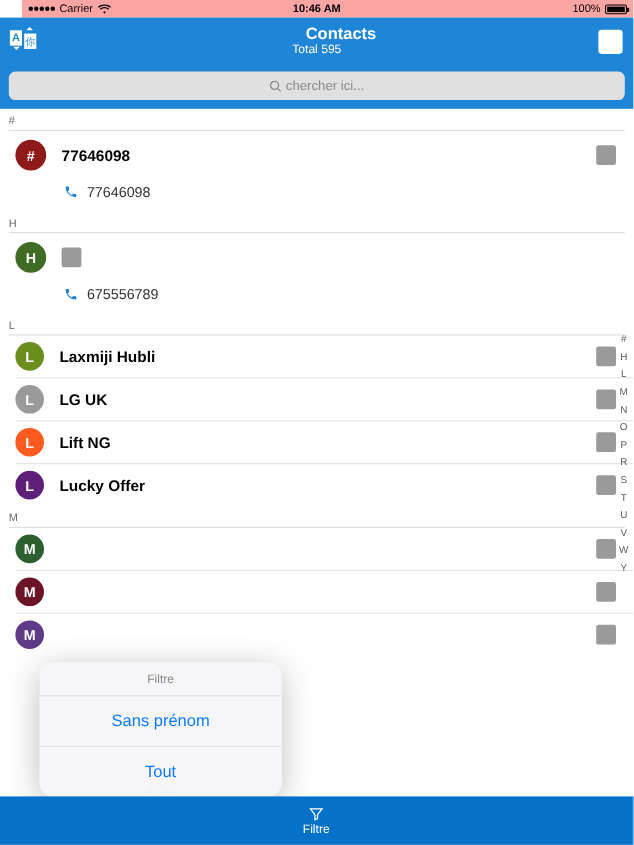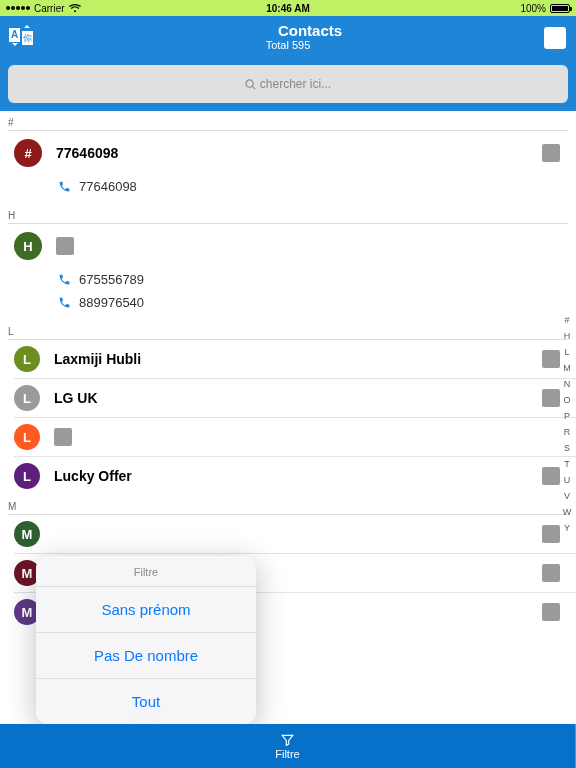--- a/index.html
+++ b/index.html
@@ -1,34 +1,34 @@
 <!DOCTYPE html>
 <html><head>
 <meta charset="utf-8">
 <style>
   * { box-sizing: border-box; margin: 0; padding: 0; }
   html, body { width: 576px; height: 768px; font-family: -apple-system, Helvetica, Arial, sans-serif; overflow: hidden; background:#fff; }
-  .status-bar { height: 16px; background:#bef264; display:flex; align-items:center; justify-content:space-between; font-size:10px; padding:0 6px; color:#000; }
+  .status-bar { height: 16px; background:#fca5a5; display:flex; align-items:center; justify-content:space-between; font-size:10px; padding:0 6px; color:#000;margin-left:20px; }
   .status-left, .status-right { display:flex; align-items:center; gap:4px; }
   .status-center { position:absolute; left:50%; transform:translateX(-50%); font-weight:600; font-size:10px;}
   .dots { display:flex; gap:1px; }
   .dot { width:4px; height:4px; border-radius:50%; background:#000; }
   .wifi svg { display:block; }
   .batt { display:flex; align-items:center; gap:2px;}
   .batt-body { width:20px; height:9px; border:1px solid #000; border-radius:2px; position:relative;}
   .batt-body::after { content:""; position:absolute; right:-3px; top:2px; width:2px; height:4px; background:#000; border-radius:0 1px 1px 0;}
   .batt-fill { position:absolute; left:1px; top:1px; bottom:1px; right:1px; background:#000;}
   .header { background:#1f85d6; color:#fff; height:44px; position:relative; display:flex; flex-direction:column; align-items:center; justify-content:center; }
   .header-title { font-weight:700; font-size:15px; line-height:1;margin-left:44px; }
   .header-sub { font-size:11px; line-height:1.3; }
   .header-left { position:absolute; left:8px; top:50%; transform:translateY(-50%); }
   .header-right { position:absolute; right:10px; top:50%; transform:translateY(-50%); width:22px; height:22px; background:#fff; border-radius:3px; }
   .translate-icon { width:28px; height:22px; color:#fff; }
   .search-wrap { background:#1f85d6; padding:5px 8px 8px; }
-  .search { background:#e0e0e0; border-radius:6px; height:38px; display:flex; align-items:center; justify-content:center; font-size:12px; color:#8a8a8a; gap:4px; }
+  .search { background:#e0e0e0; border-radius:6px; height:26px; display:flex; align-items:center; justify-content:center; font-size:12px; color:#8a8a8a; gap:4px; }
   .content { position:relative; height:calc(768px - 16px - 44px - 39px - 44px); overflow:hidden; background:#fff;}
   .section-h { font-size:10px; color:#666; padding:6px 8px 2px; background:#fff;}
   .hr { border:none; border-top:1px solid #ddd; margin:0 8px;}
   .row { display:flex; align-items:center; padding:8px 12px 8px 14px; position:relative;}
   .avatar { width:28px; height:28px; border-radius:50%; display:flex; align-items:center; justify-content:center; color:#fff; font-size:13px; font-weight:600; flex:0 0 28px; margin-right:14px;}
   .name { font-weight:700; font-size:14px; flex:1; color:#000;}
   .chk { width:18px; height:18px; background:#9a9a9a; border-radius:2px; margin-right:4px;}
   .phone-row { display:flex; align-items:center; gap:8px; padding:4px 12px 4px 58px; font-size:13px; color:#1f85d6;}
   .phone-ico svg { display:block; }
   .phone-val { color:#1f85d6; }
@@ -131,46 +131,39 @@
       <div class="chk"></div>
     </div>
     <div class="phone-row dark">
       <span class="phone-ico">
           <svg width="13" height="13" viewBox="0 0 24 24">
             <path fill="#1f85d6" d="M6.6 10.8a15 15 0 006.6 6.6l2.2-2.2a1 1 0 011-.25 11.4 11.4 0 003.6.57 1 1 0 011 1V20a1 1 0 01-1 1A17 17 0 013 4a1 1 0 011-1h3.5a1 1 0 011 1 11.4 11.4 0 00.57 3.6 1 1 0 01-.25 1z"></path>
           </svg>
         </span>
       <span class="phone-val" style="color:#333">675556789</span>
     </div>
-    <div class="phone-row dark">
-      <span class="phone-ico">
-          <svg width="13" height="13" viewBox="0 0 24 24">
-            <path fill="#1f85d6" d="M6.6 10.8a15 15 0 006.6 6.6l2.2-2.2a1 1 0 011-.25 11.4 11.4 0 003.6.57 1 1 0 011 1V20a1 1 0 01-1 1A17 17 0 013 4a1 1 0 011-1h3.5a1 1 0 011 1 11.4 11.4 0 00.57 3.6 1 1 0 01-.25 1z"></path>
-          </svg>
-        </span>
-      <span class="phone-val" style="color:#333">889976540</span>
-    </div>
   </div>
 
   <div class="section-h">L</div>
   <hr class="hr">
   <div class="row compact">
     <div class="avatar" style="background:#6c8e1f">L</div>
     <div class="name">Laxmiji Hubli</div>
     <div class="chk"></div>
   </div>
   <div class="divider"></div>
   <div class="row compact">
     <div class="avatar" style="background:#9a9a9a">L</div>
     <div class="name">LG UK</div>
     <div class="chk"></div>
   </div>
   <div class="divider"></div>
   <div class="row compact">
     <div class="avatar" style="background:#ff5a1f">L</div>
+    <div class="name">Lift NG</div>
     <div class="chk"></div>
   </div>
   <div class="divider"></div>
   <div class="row compact">
     <div class="avatar" style="background:#5d1f7a">L</div>
     <div class="name">Lucky Offer</div>
     <div class="chk"></div>
   </div>
 
   <div class="section-h">M</div>
@@ -207,21 +200,20 @@
     <span>U</span>
     <span>V</span>
     <span>W</span>
     <span>Y</span>
   </div>
 </div>
 
 <div class="popover">
   <div class="popover-h">Filtre</div>
   <div class="popover-item">Sans prénom</div>
-  <div class="popover-item">Pas De nombre</div>
   <div class="popover-item">Tout</div>
 </div>
 
 <div class="bottom-bar">
   <div class="bottom-btn">
     <svg width="15" height="14" viewBox="0 0 24 24">
         <path fill="none" stroke="#fff" stroke-width="2" d="M3 4h18l-7 9v6l-4 2v-8z"></path>
       </svg>
     <span>Filtre</span>
   </div>

